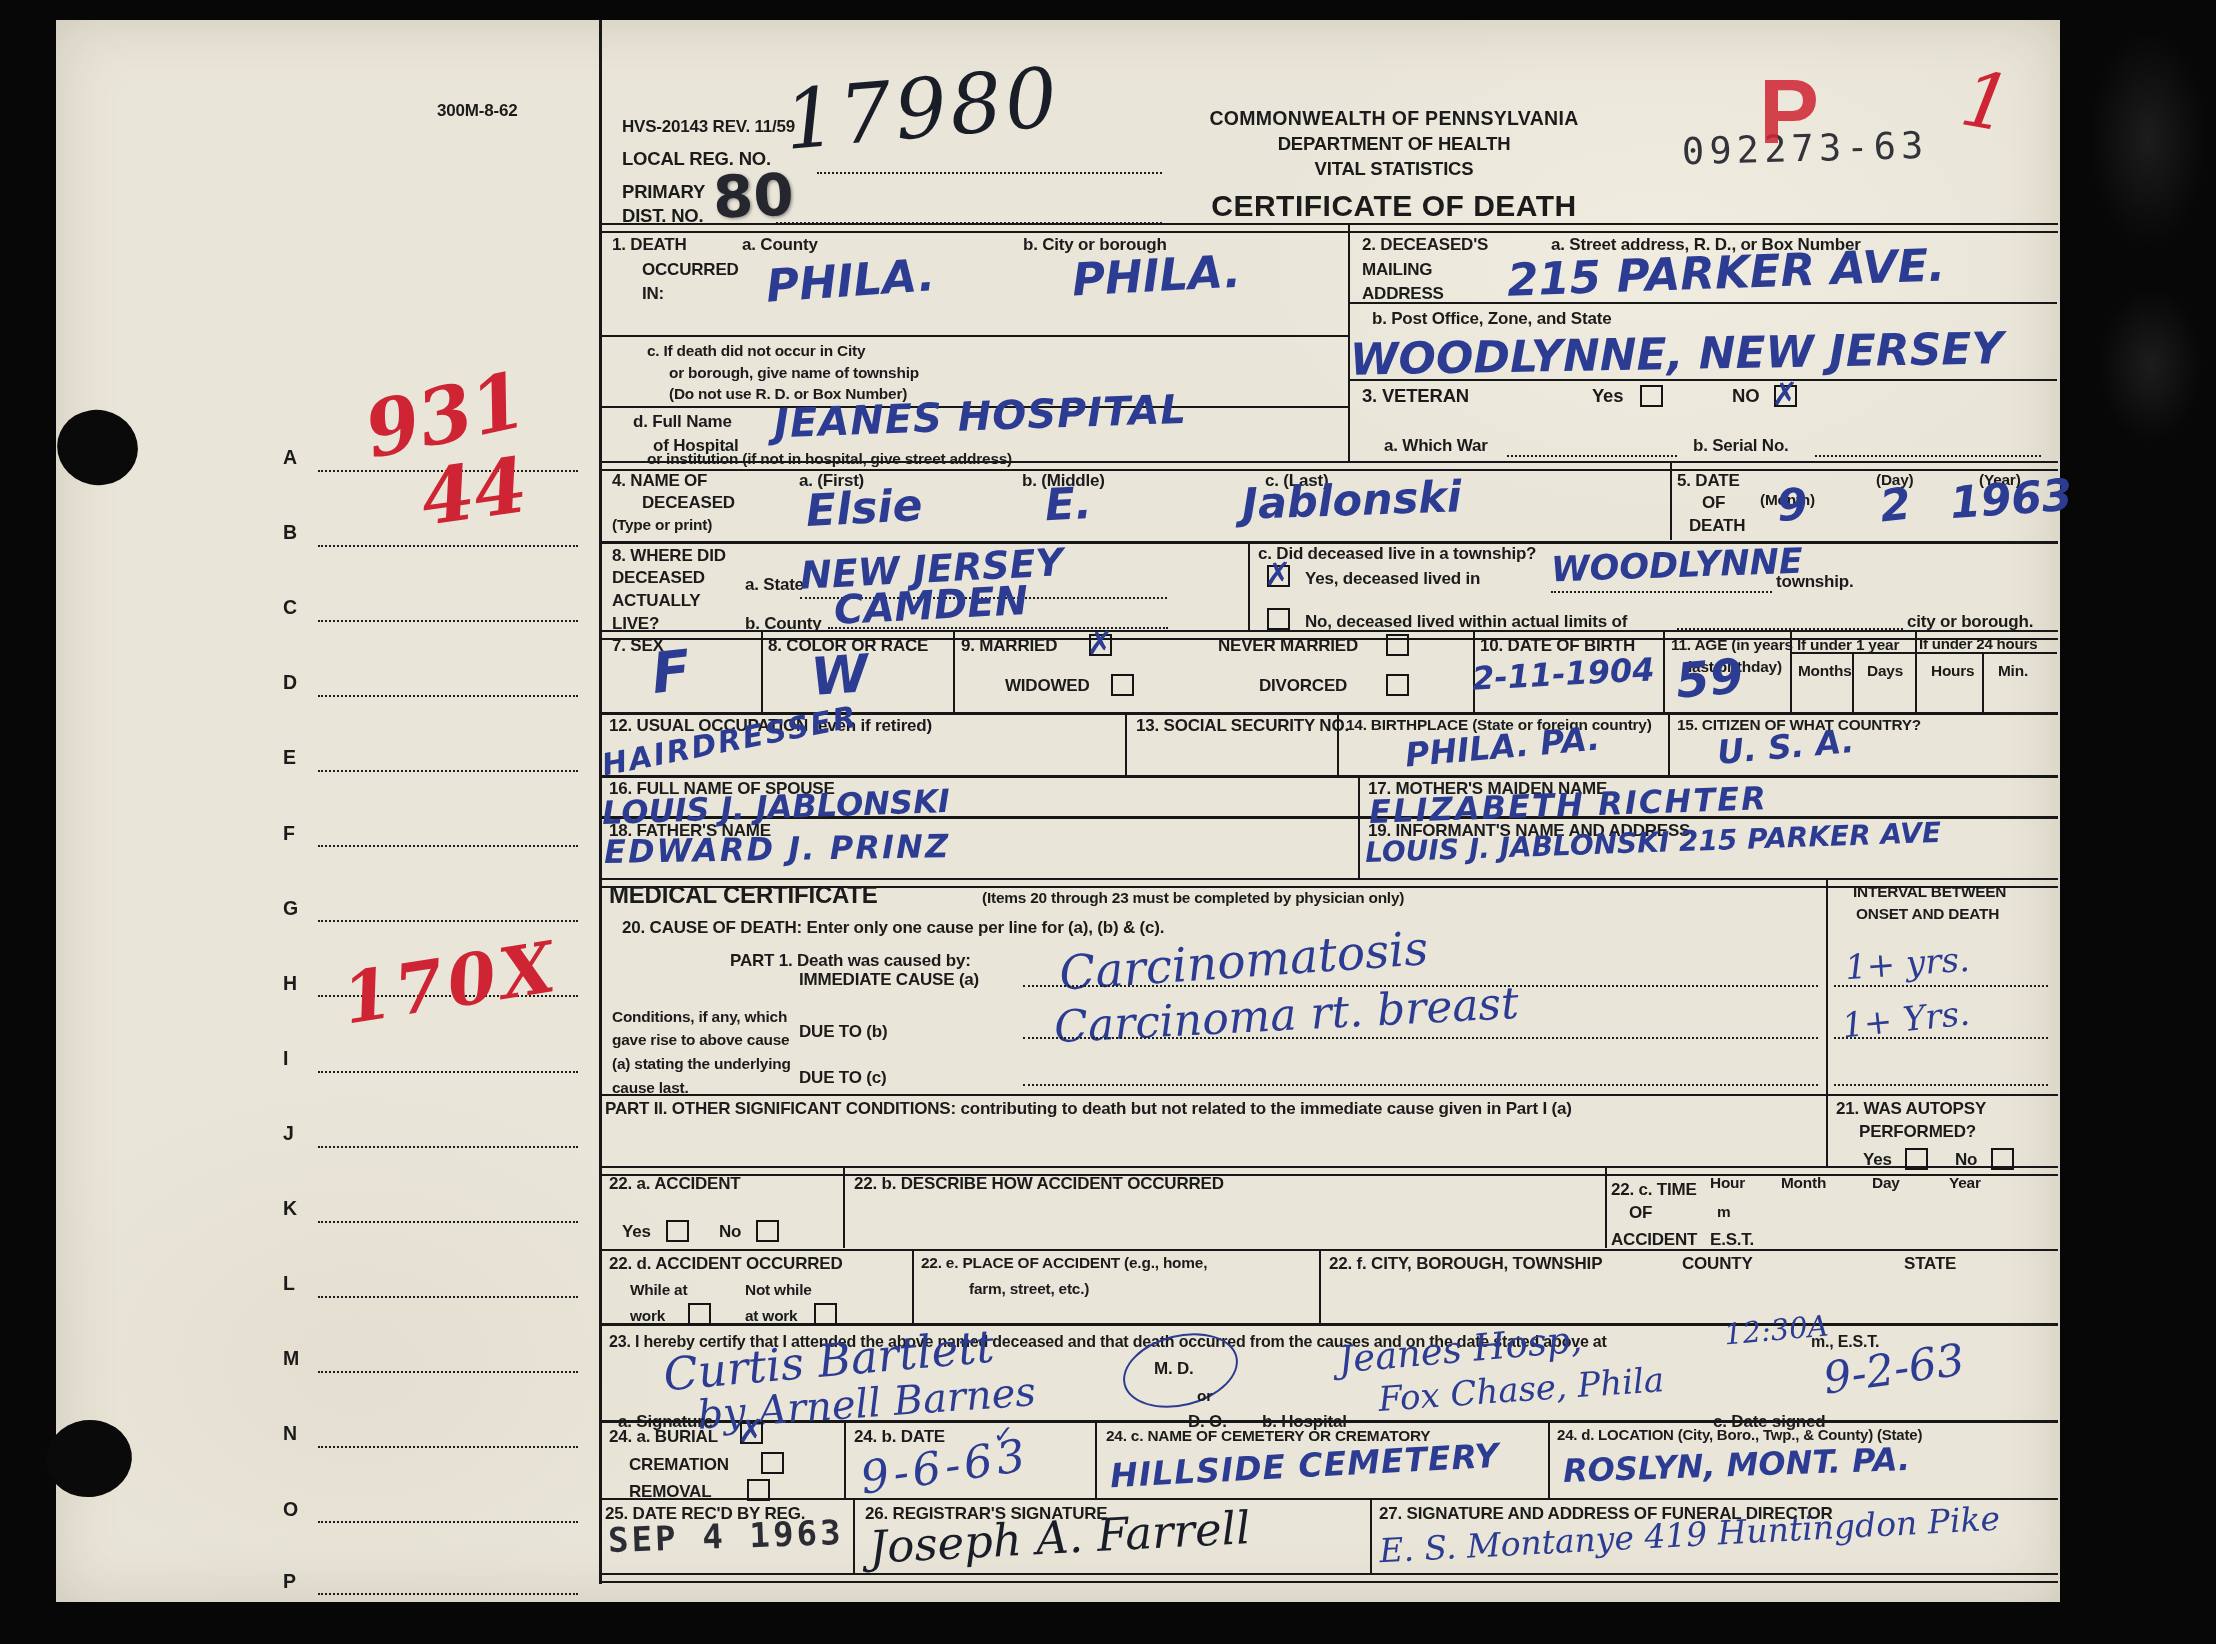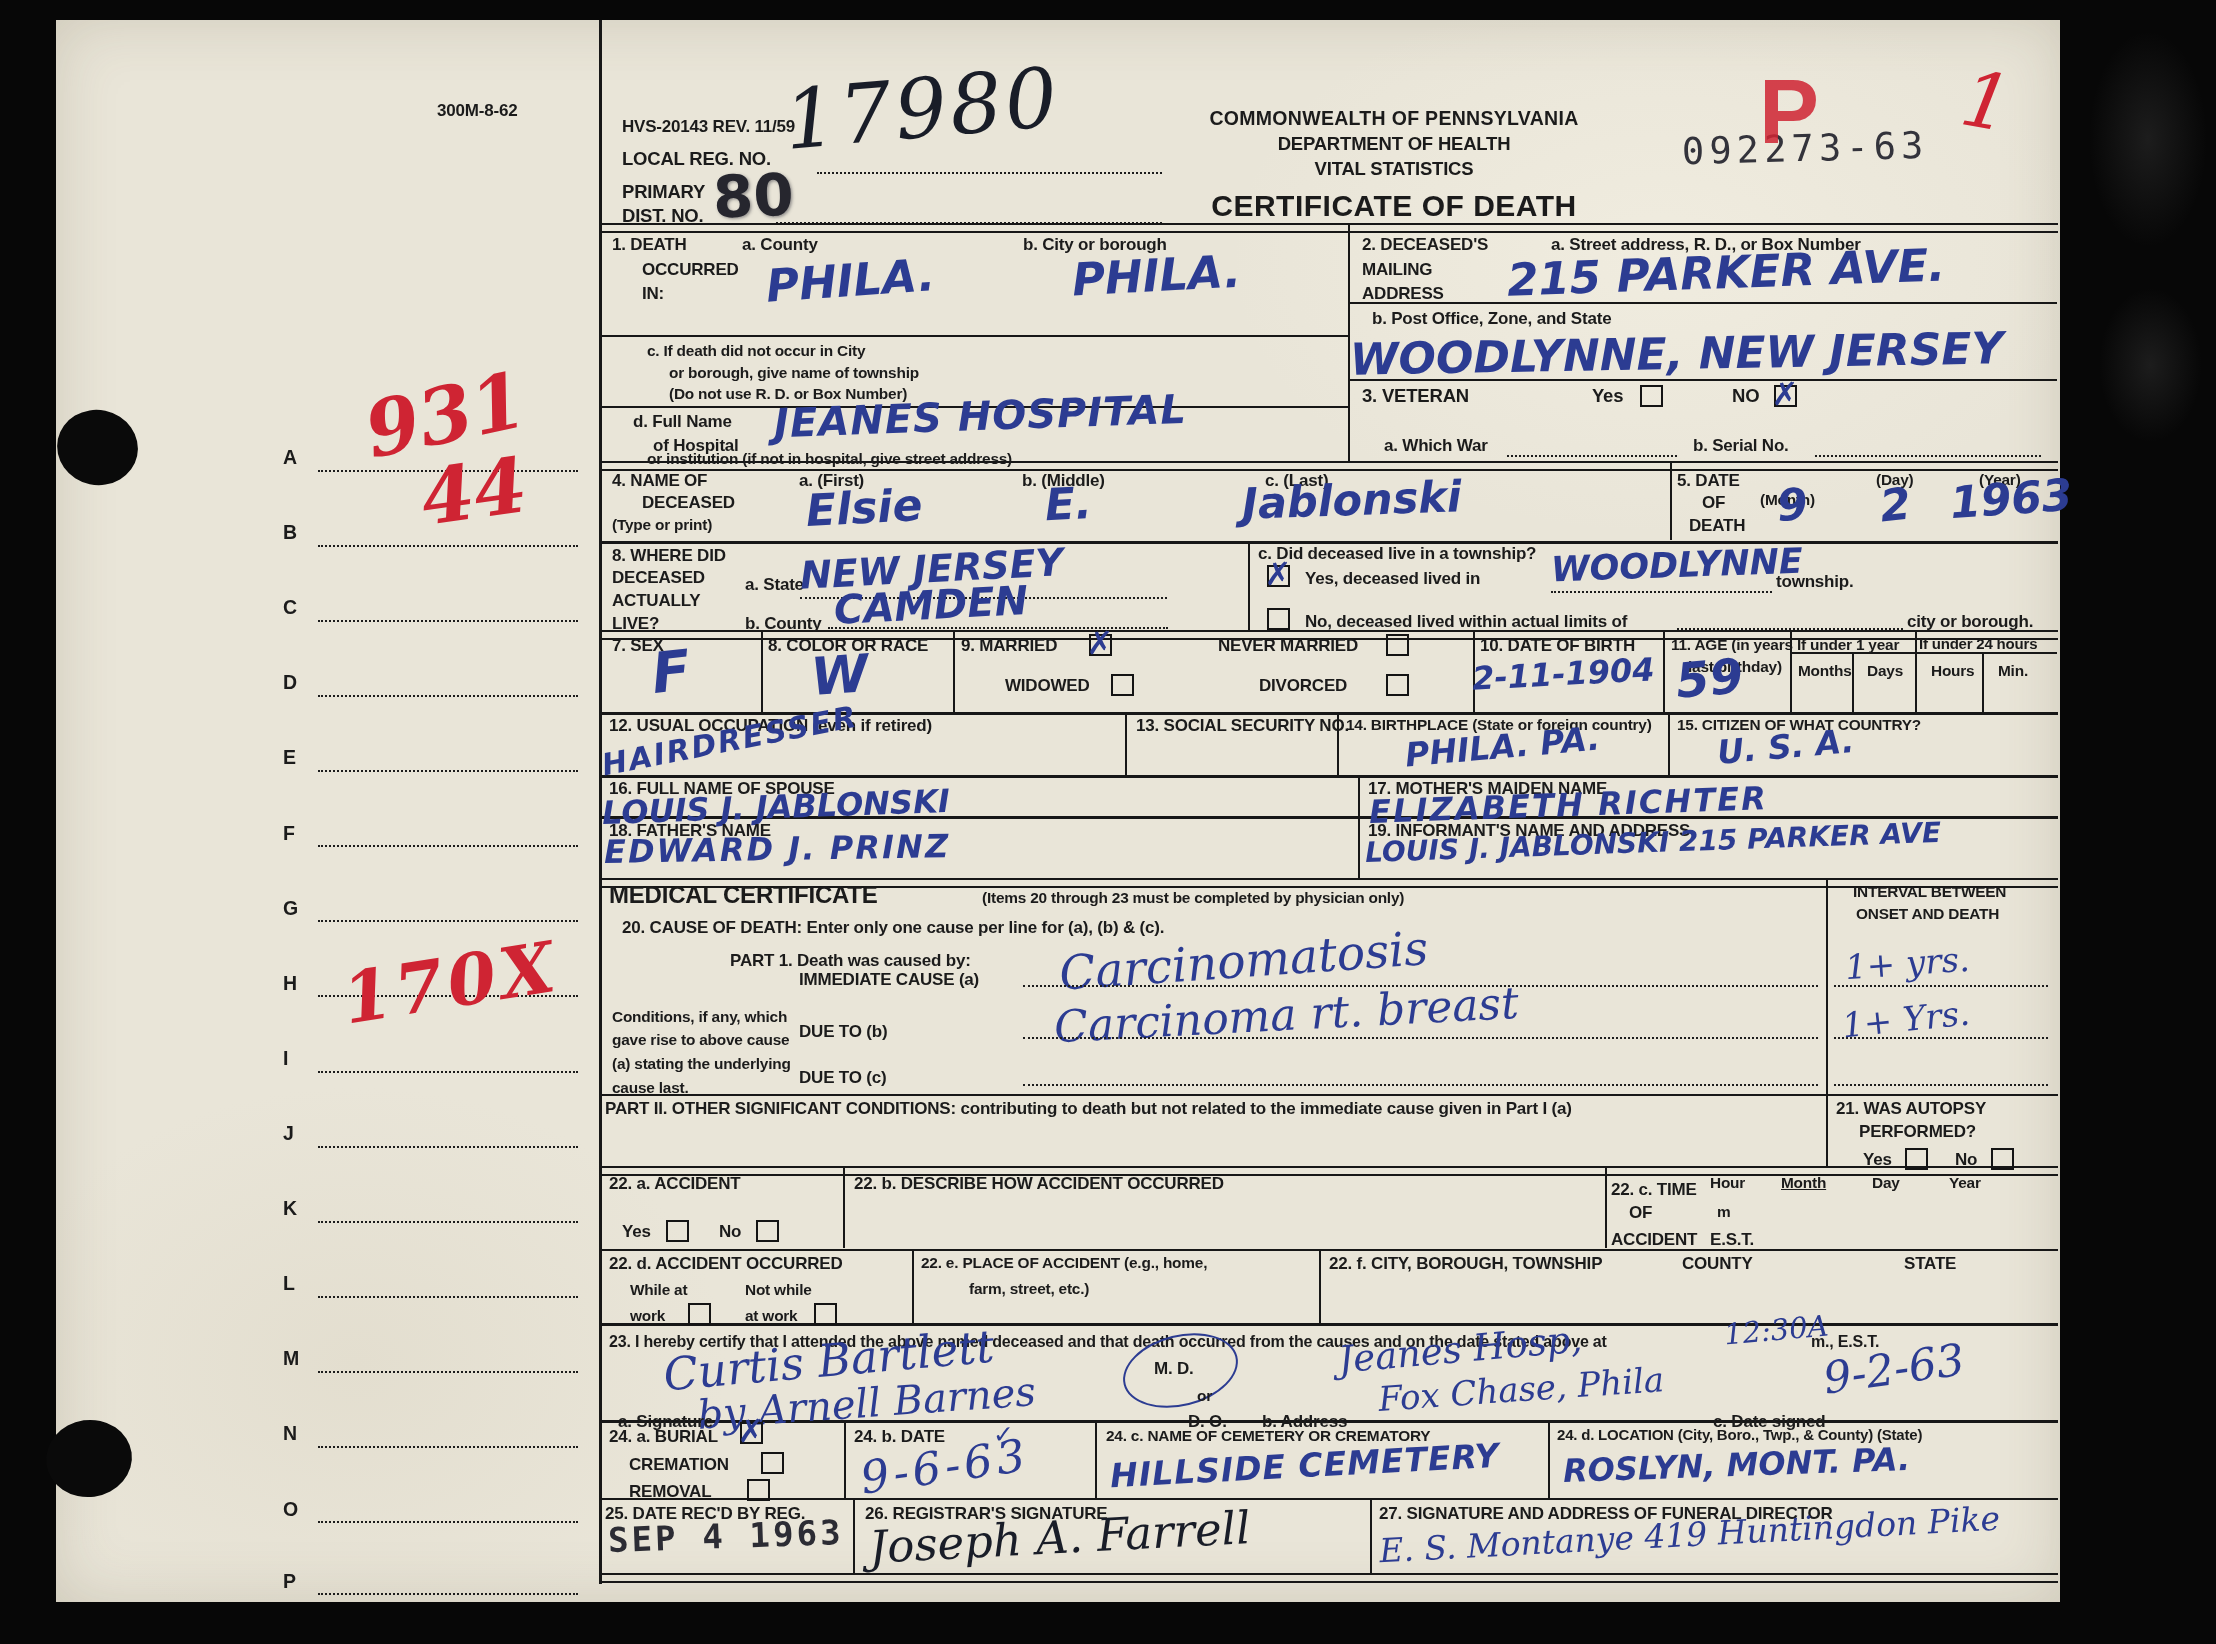--- a/index.html
+++ b/index.html
@@ -304,21 +304,21 @@
     <div class="cb" style="left:1935px;top:1128px;"></div>
 
     <div class="t lb" style="left:553px;top:1154px;">22. a. ACCIDENT</div>
     <div class="t lb" style="left:566px;top:1202px;">Yes</div>
     <div class="cb" style="left:610px;top:1200px;"></div>
     <div class="t lb" style="left:663px;top:1202px;">No</div>
     <div class="cb" style="left:700px;top:1200px;"></div>
     <div class="t lb" style="left:798px;top:1154px;">22. b. DESCRIBE HOW ACCIDENT OCCURRED</div>
     <div class="t lb" style="left:1555px;top:1154px;margin-top:6px;">22. c. TIME</div>
     <div class="t lb lbs" style="left:1654px;top:1154px;">Hour</div>
-    <div class="t lb lbs" style="left:1725px;top:1154px;text-decoration:underline;">Month</div>
+    <div class="t lb lbs" style="left:1725px;top:1154px;">Month</div>
     <div class="t lb lbs" style="left:1816px;top:1154px;">Day</div>
     <div class="t lb lbs" style="left:1893px;top:1154px;">Year</div>
     <div class="t lb" style="left:1573px;top:1183px;">OF</div>
     <div class="t lb lbs" style="left:1661px;top:1183px;">m</div>
     <div class="t lb" style="left:1555px;top:1210px;">ACCIDENT</div>
     <div class="t lb" style="left:1654px;top:1210px;">E.S.T.</div>
 
     <div class="t lb" style="left:553px;top:1234px;">22. d. ACCIDENT OCCURRED</div>
     <div class="t lb lbs" style="left:574px;top:1261px;">While at</div>
     <div class="t lb lbs" style="left:689px;top:1261px;">Not while</div>
@@ -335,21 +335,21 @@
     <div class="t lb" style="left:553px;top:1313px;font-size:16px;letter-spacing:-0.2px;">23. I hereby certify that I attended the above named deceased and that death occurred from the causes and on the date stated above at</div>
     <div class="t hws" style="left:1668px;top:1296px;font-size:29px;transform:rotate(-5deg);">12:30A</div>
     <div class="t lb" style="left:1755px;top:1313px;font-size:16px;">m., E.S.T.</div>
     <div class="t hws" style="left:607px;top:1318px;font-size:45px;transform:rotate(-5deg);">Curtis Bartlett</div>
     <div class="t hws" style="left:641px;top:1363px;font-size:40px;transform:rotate(-4deg);">by Arnell Barnes</div>
     <div class="t lb" style="left:562px;top:1392px;">a. Signature</div>
     <div style="position:absolute;left:1066px;top:1315px;width:113px;height:67px;border:2.6px solid #2c3c92;border-radius:50%;transform:rotate(-14deg);"></div>
     <div class="t lb" style="left:1098px;top:1339px;">M. D.</div>
     <div class="t lb lbs" style="left:1141px;top:1367px;">or</div>
     <div class="t lb" style="left:1132px;top:1392px;">D. O.</div>
-    <div class="t lb" style="left:1206px;top:1392px;">b. Address</div>
+    <div class="t lb" style="left:1206px;top:1392px;">b. Hospital</div>
     <div class="t hws" style="left:1282px;top:1311px;font-size:37px;transform:rotate(-5deg);">Jeanes Hosp,</div>
     <div class="t hws" style="left:1322px;top:1352px;font-size:34px;transform:rotate(-4deg);">Fox Chase, Phila</div>
     <div class="t lb" style="left:1657px;top:1392px;">c. Date signed</div>
     <div class="t hws" style="left:1767px;top:1327px;font-size:44px;transform:rotate(-8deg);">9-2-63</div>
 
     <div class="t lb" style="left:553px;top:1407px;">24. a. BURIAL</div>
     <div class="cb ck" style="left:684px;top:1402px;"></div>
     <div class="t lb" style="left:573px;top:1435px;">CREMATION</div>
     <div class="cb" style="left:705px;top:1432px;"></div>
     <div class="t lb" style="left:573px;top:1462px;">REMOVAL</div>

